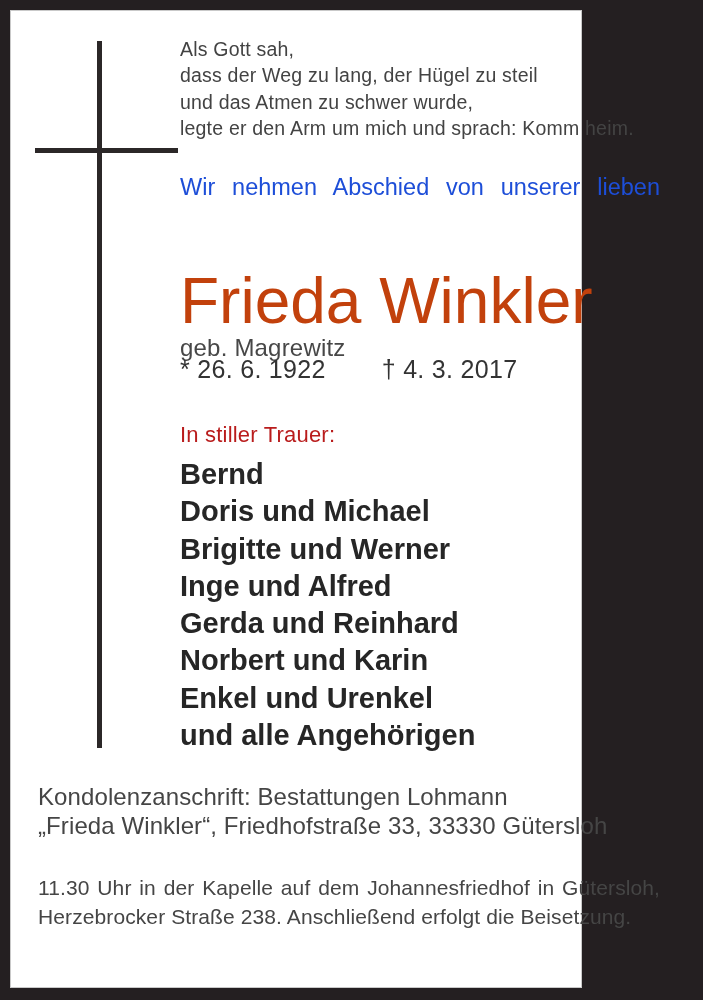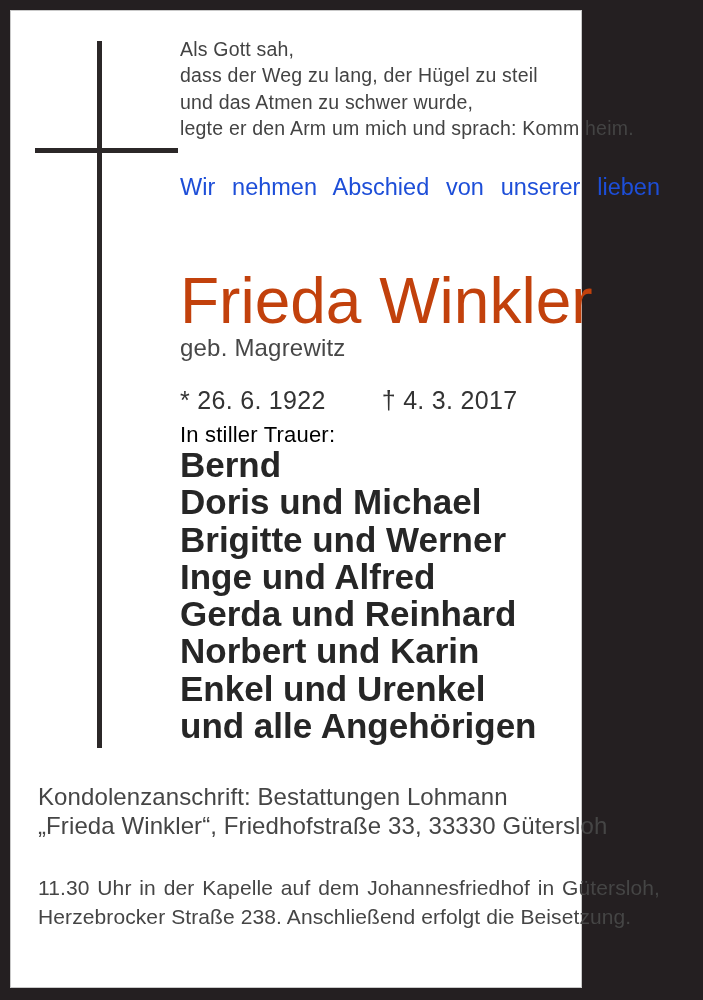--- a/index.html
+++ b/index.html
@@ -56,34 +56,34 @@
     left: 170px; top: 259px;
     font-size: 64px; line-height: 64px;
     color: #c2410c;
   }
   .maiden {
     left: 170px; top: 323px;
     font-size: 24px; line-height: 30px;
     color: #474747; letter-spacing: 0.2px;
   }
   .dates {
-    left: 170px; top: 375px;
+    left: 170px; top: 344px;
     font-size: 25px; line-height: 30px;
     color: #333333; letter-spacing: 0.3px;
   }
   .dates .death { margin-left: 56px; }
 
   .trauer-label {
     left: 170px; top: 411px;
     font-size: 22px; line-height: 28px;
-    color: #000000; letter-spacing: 0.2px;
+    color: #b91c1c; letter-spacing: 0.2px;
   }
   .mourners {
-    left: 170px; top: 436px;
-    font-size: 35px; line-height: 37.3px;
+    left: 170px; top: 446px;
+    font-size: 29px; line-height: 37.3px;
     font-weight: 700;
     color: #262626;
   }
 
   .condolence {
     left: 28px; top: 772px;
     width: 632px;
     font-size: 24px; line-height: 29px;
     color: #454545; letter-spacing: 0.1px;
   }

